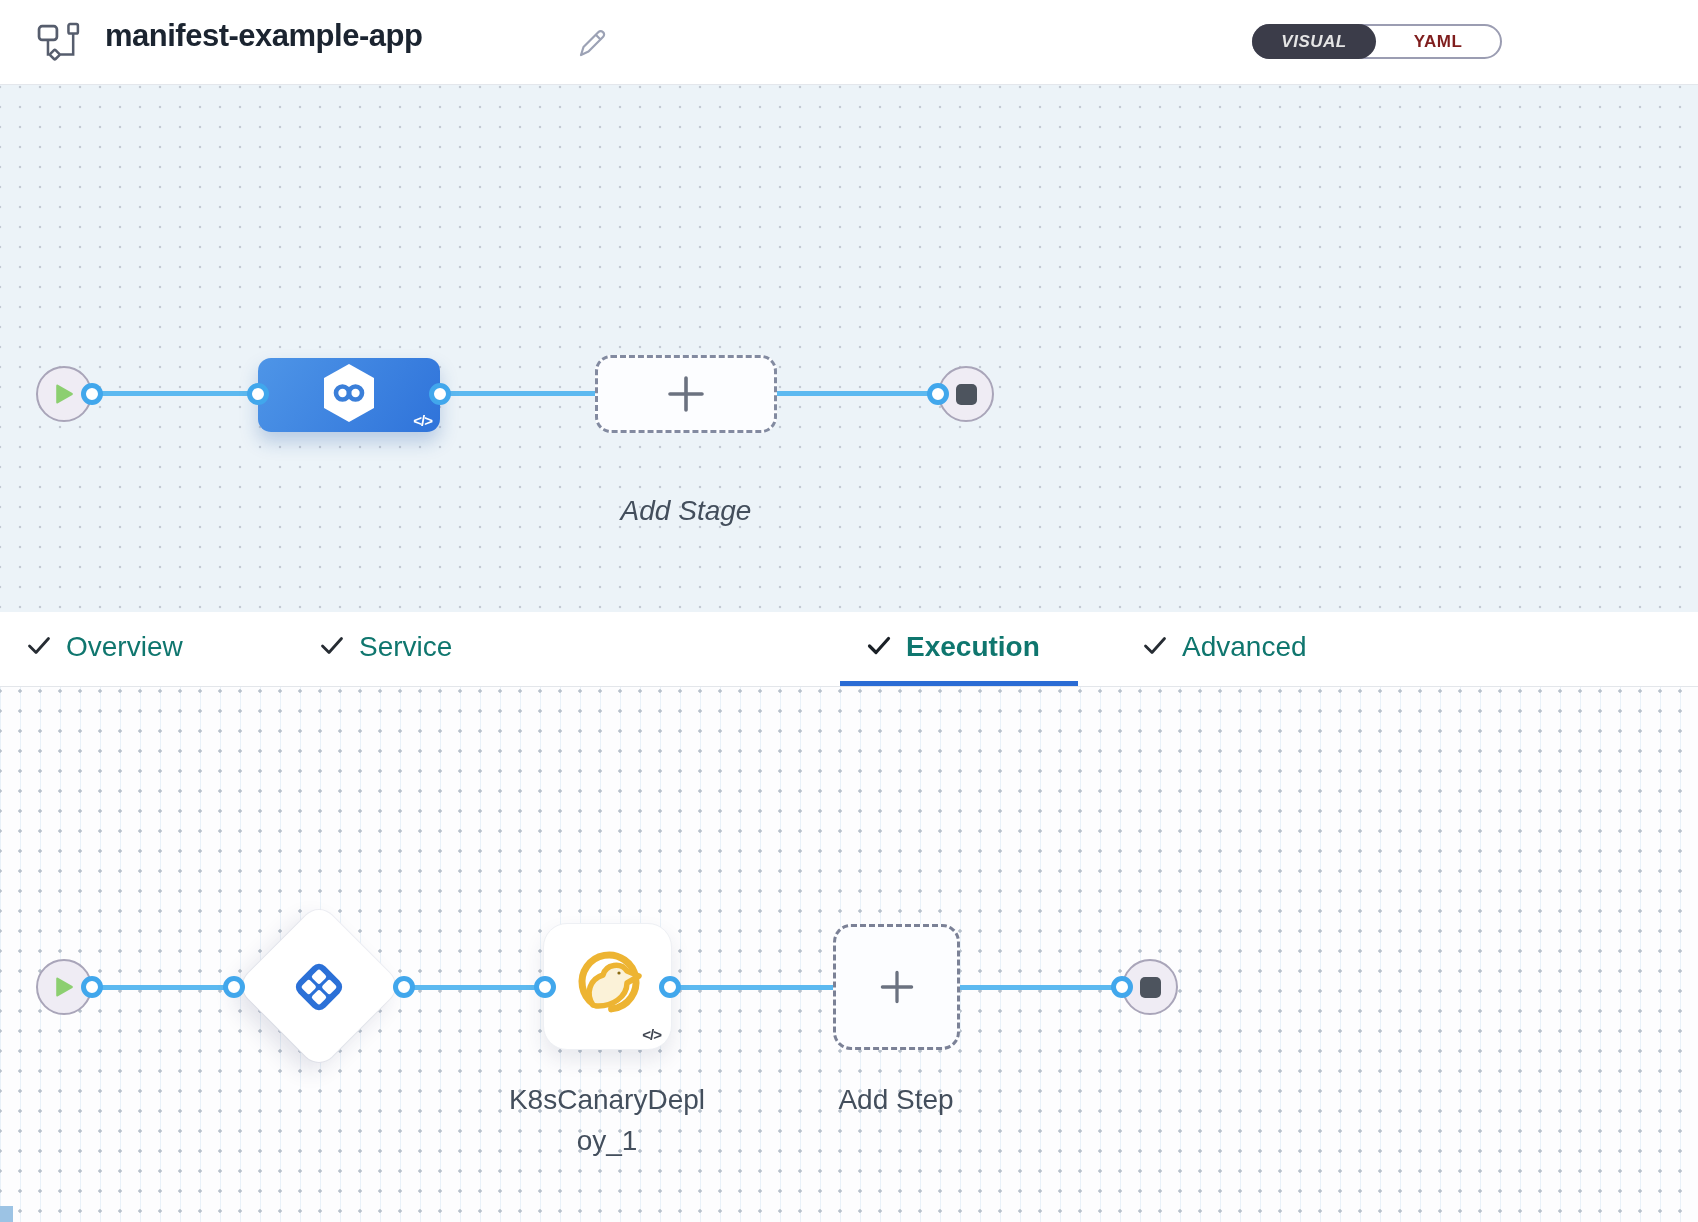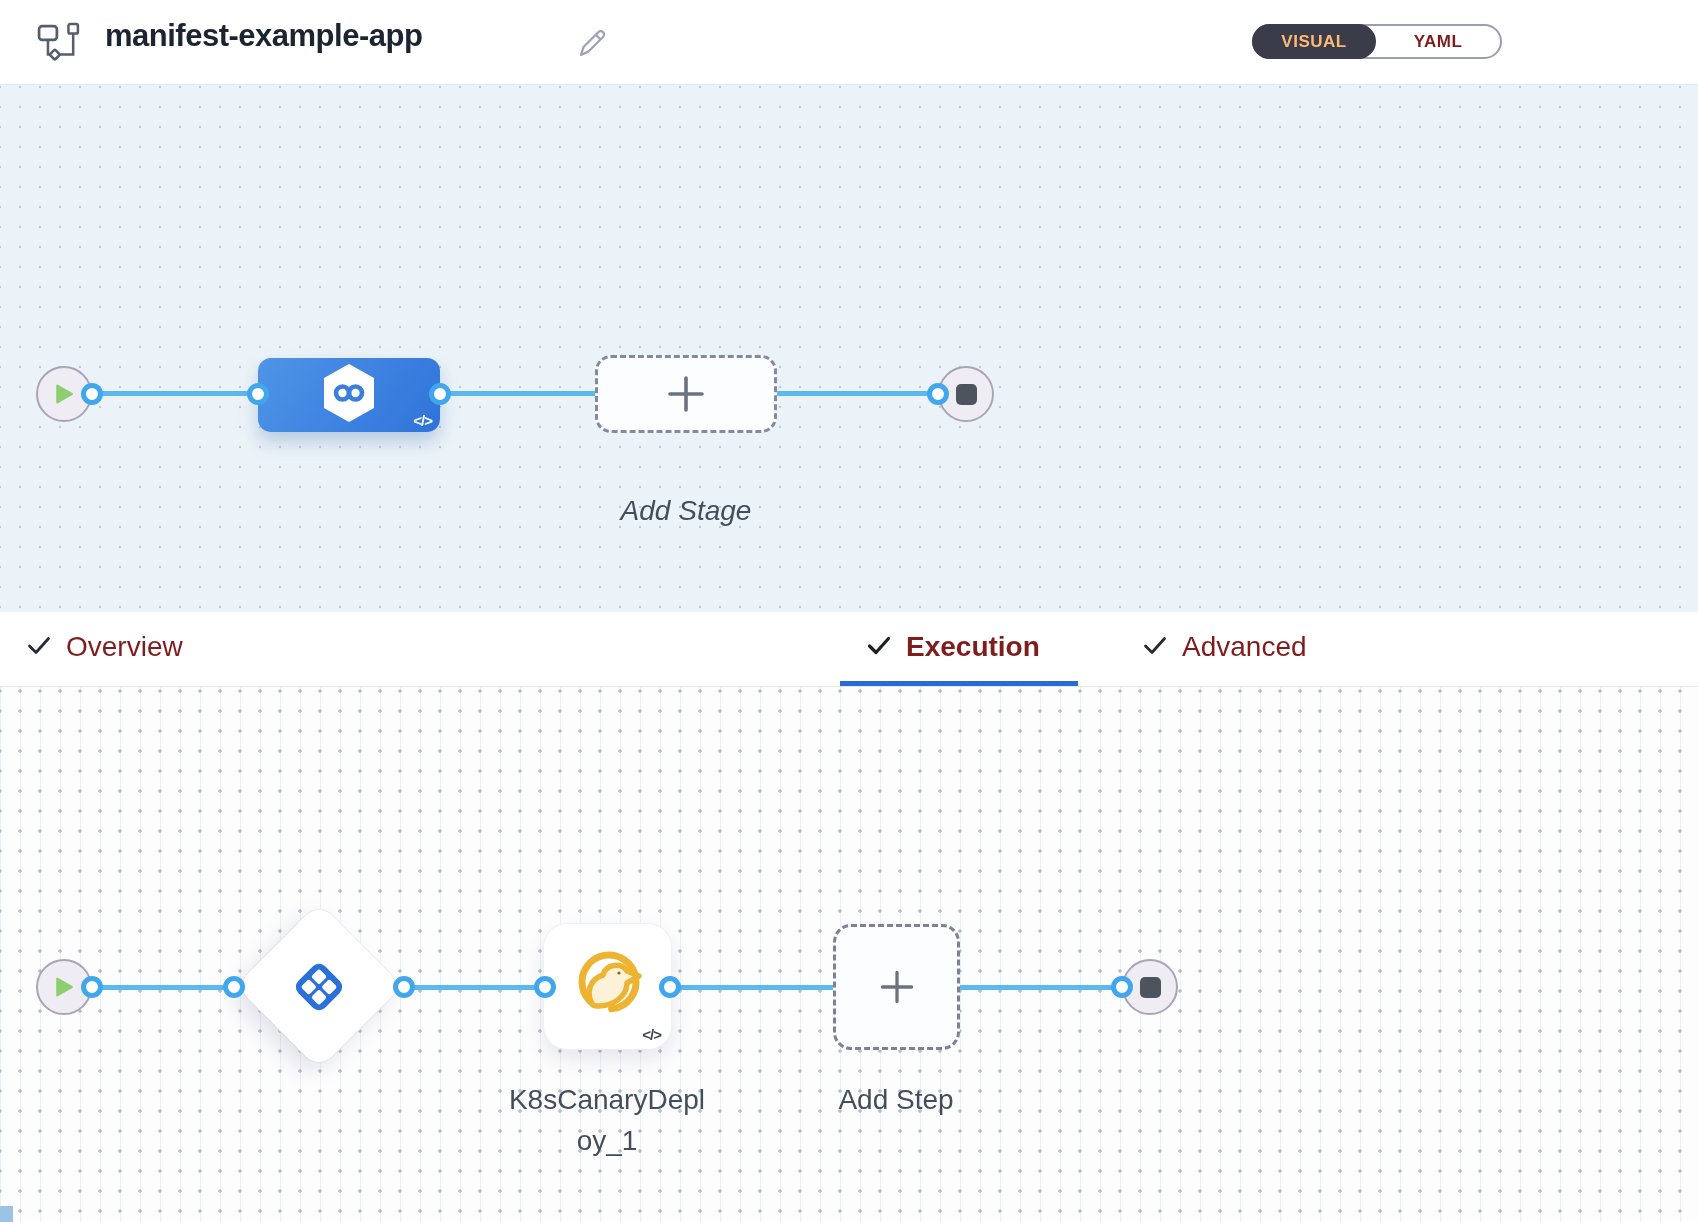--- a/index.html
+++ b/index.html
@@ -12,21 +12,21 @@
   .pipeline-icon { position:absolute; left:36px; top:22px; }
   .page-title { position:absolute; left:105px; top:18px; font-size:31px; font-weight:700;
                 color:#1b2430; letter-spacing:-0.5px; white-space:nowrap; }
   .edit-btn { position:absolute; left:572px; top:24px; width:40px; height:40px; background:none;
               border:none; cursor:pointer; }
   .view-toggle { position:absolute; left:1252px; top:24px; width:250px; height:35px;
                  border:2px solid #9b9db2; border-radius:18px; background:#fff; display:flex; }
   .toggle-opt { flex:1; display:flex; align-items:center; justify-content:center;
                 font-size:17px; font-weight:700; letter-spacing:0.5px; border:none;
                 background:transparent; color:#7f1d1d; cursor:pointer; border-radius:18px; }
-  .toggle-opt.selected { background:#3b3c49; color:#fdba74; margin:-2px 0 -2px -2px; }
+  .toggle-opt.selected { background:#3b3c49; color:#e5e5e5; margin:-2px 0 -2px -2px;font-style:italic; }
 
   
   .canvas-top { position:absolute; left:0; top:85px; width:1698px; height:527px;
                 background-color:#ecf3f8;
                 background-image:radial-gradient(circle, #c3cad3 1.4px, transparent 1.6px);
                 background-size:20px 20px; background-position:10px 12px; }
   .canvas-bottom { position:absolute; left:0; top:687px; width:1698px; height:535px;
                 background-color:#fdfdfe;
                 background-image:
                   radial-gradient(circle, #b7c0ca 1.5px, transparent 1.8px),
@@ -68,21 +68,21 @@
   .k8s-node .icon-wrap { position:absolute; left:26px; top:20px; }
   .k8s-node .code-badge { color:#3f4550; right:10px; bottom:6px; }
   .add-step-box { left:833px; top:237px; width:127px; height:126px; border-radius:18px;
                   border-width:3.5px; border-color:#7b8196; }
 
   
   .tabs-bar { position:absolute; left:0; top:612px; width:1698px; height:75px; background:#fff;
               border-bottom:1px solid #e3e6ea; z-index:5; }
   .tab { position:absolute; top:0; height:70px; display:flex; align-items:center; gap:15px;
          cursor:pointer; background:none; border:none; font-family:inherit; }
-  .tab .tab-label { font-size:28px; font-weight:500; color:#7f1d1d; white-space:nowrap; }
+  .tab .tab-label { font-size:28px; font-weight:500; color:#0f766e; white-space:nowrap; }
   .tab.active .tab-label { font-weight:700; }
   .tab-overview { left:27px; } .tab-service { left:320px; } .tab-environment { left:569px; }
   .tab-execution { left:867px; } .tab-advanced { left:1143px;justify-content:space-between; }
   .active-tab-indicator { position:absolute; left:840px; bottom:0; width:238px; height:5px;
                           background:#2b6cd4; }
 </style>
 </head>
 <body>
 
 <div id="app">
@@ -152,20 +152,28 @@
   </div>
 
   <div class="tabs-bar">
     <button class="tab tab-overview">
       <span>
         <svg width="24" height="19" viewBox="0 0 24 19">
             <path d="M2.5 10 L9 16.5 L21.5 2.5" stroke="#262c33" stroke-width="2.8" fill="none" stroke-linecap="round" stroke-linejoin="round"></path>
           </svg>
       </span>
       <span class="tab-label">Overview</span>
+    </button>
+    <button class="tab tab-service">
+      <span>
+        <svg width="24" height="19" viewBox="0 0 24 19">
+            <path d="M2.5 10 L9 16.5 L21.5 2.5" stroke="#262c33" stroke-width="2.8" fill="none" stroke-linecap="round" stroke-linejoin="round"></path>
+          </svg>
+      </span>
+      <span class="tab-label">Service</span>
     </button>
     <button class="tab tab-execution active">
       <span>
         <svg width="24" height="19" viewBox="0 0 24 19">
             <path d="M2.5 10 L9 16.5 L21.5 2.5" stroke="#1a2026" stroke-width="3.2" fill="none" stroke-linecap="round" stroke-linejoin="round"></path>
           </svg>
       </span>
       <span class="tab-label">Execution</span>
     </button>
     <button class="tab tab-advanced">

